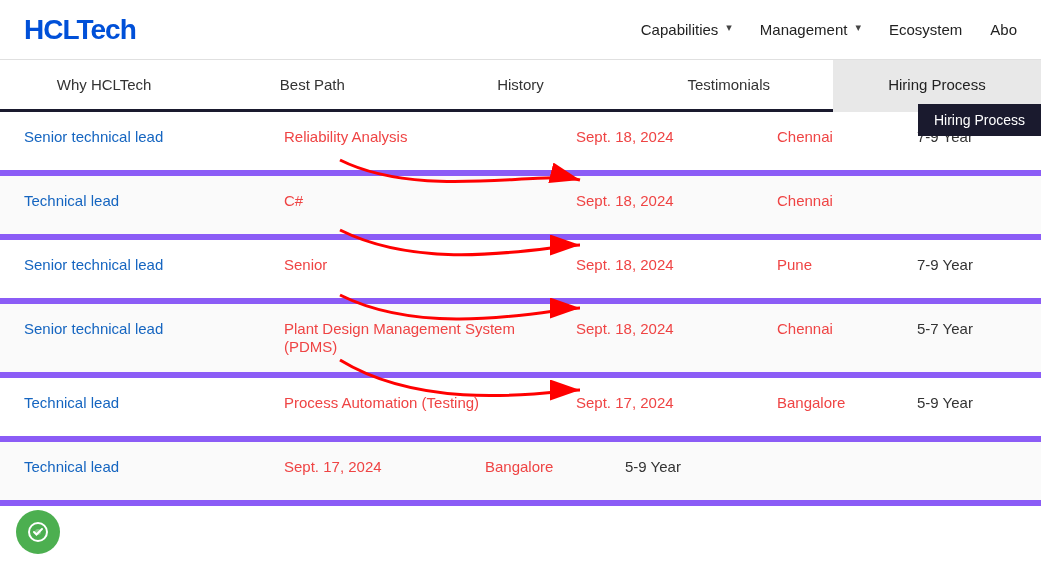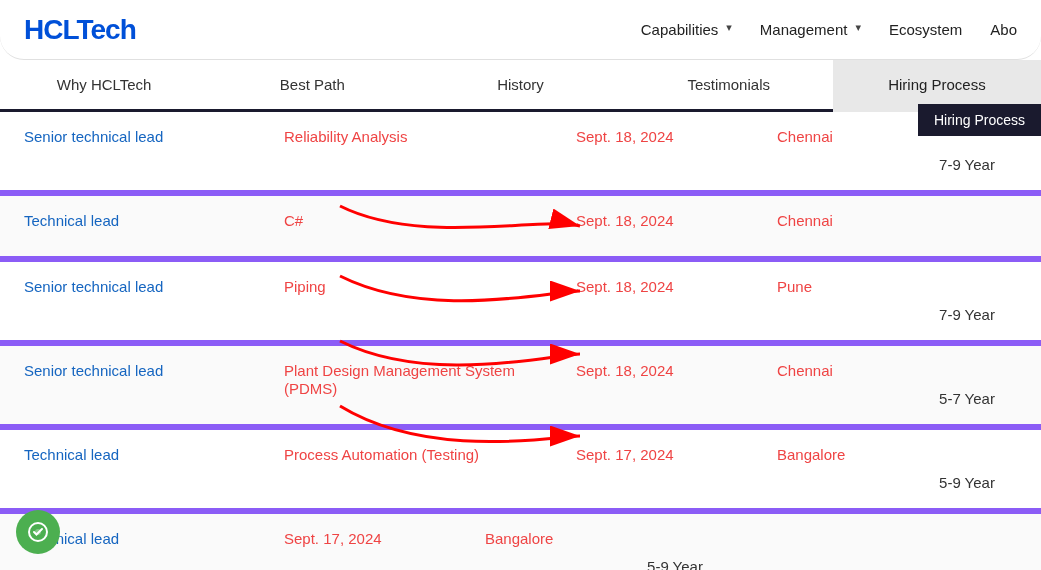--- a/index.html
+++ b/index.html
@@ -7,21 +7,20 @@
 
     
     .top-nav {
       display: flex;
       align-items: center;
       justify-content: space-between;
       padding: 0 24px;
       height: 60px;
       background: #fff;
       border-bottom: 1px solid #e0e0e0;
-      border-radius: 24px;
     }
     .logo {
       font-size: 28px;
       font-weight: 900;
       color: #0050d8;
       letter-spacing: -1px;
     }
     .nav-links {
       display: flex;
       align-items: center;
@@ -107,22 +106,21 @@
       flex-shrink: 0;
     }
     .col-location {
       width: 140px;
       flex-shrink: 0;
       margin-left: 41px;
     }
     .col-exp {
       width: 100px;
       flex-shrink: 0;
-      text-align: center;
-      margin-top: 28px;
+      text-align: left;
     }
     .job-title-link {
       color: #1565c0;
       font-size: 15px;
       cursor: pointer;
       text-decoration: none;
     }
     .cell-text {
       font-size: 15px;
       color: #ef4444;
@@ -223,21 +221,21 @@
       </div>
       <div class="col-exp">
         <span class="exp-text"></span>
       </div>
     </div>
       <div class="table-row">
       <div class="col-title">
         <a class="job-title-link">Senior technical lead</a>
       </div>
       <div class="col-skill">
-        <span class="cell-text">Piping</span>
+        <span class="cell-text">Senior</span>
       </div>
       <div class="col-date">
         <span class="cell-text">Sept. 18, 2024</span>
       </div>
       <div class="col-location">
         <span class="cell-text">Pune</span>
       </div>
       <div class="col-exp">
         <span class="exp-text">7-9 Year</span>
       </div>

